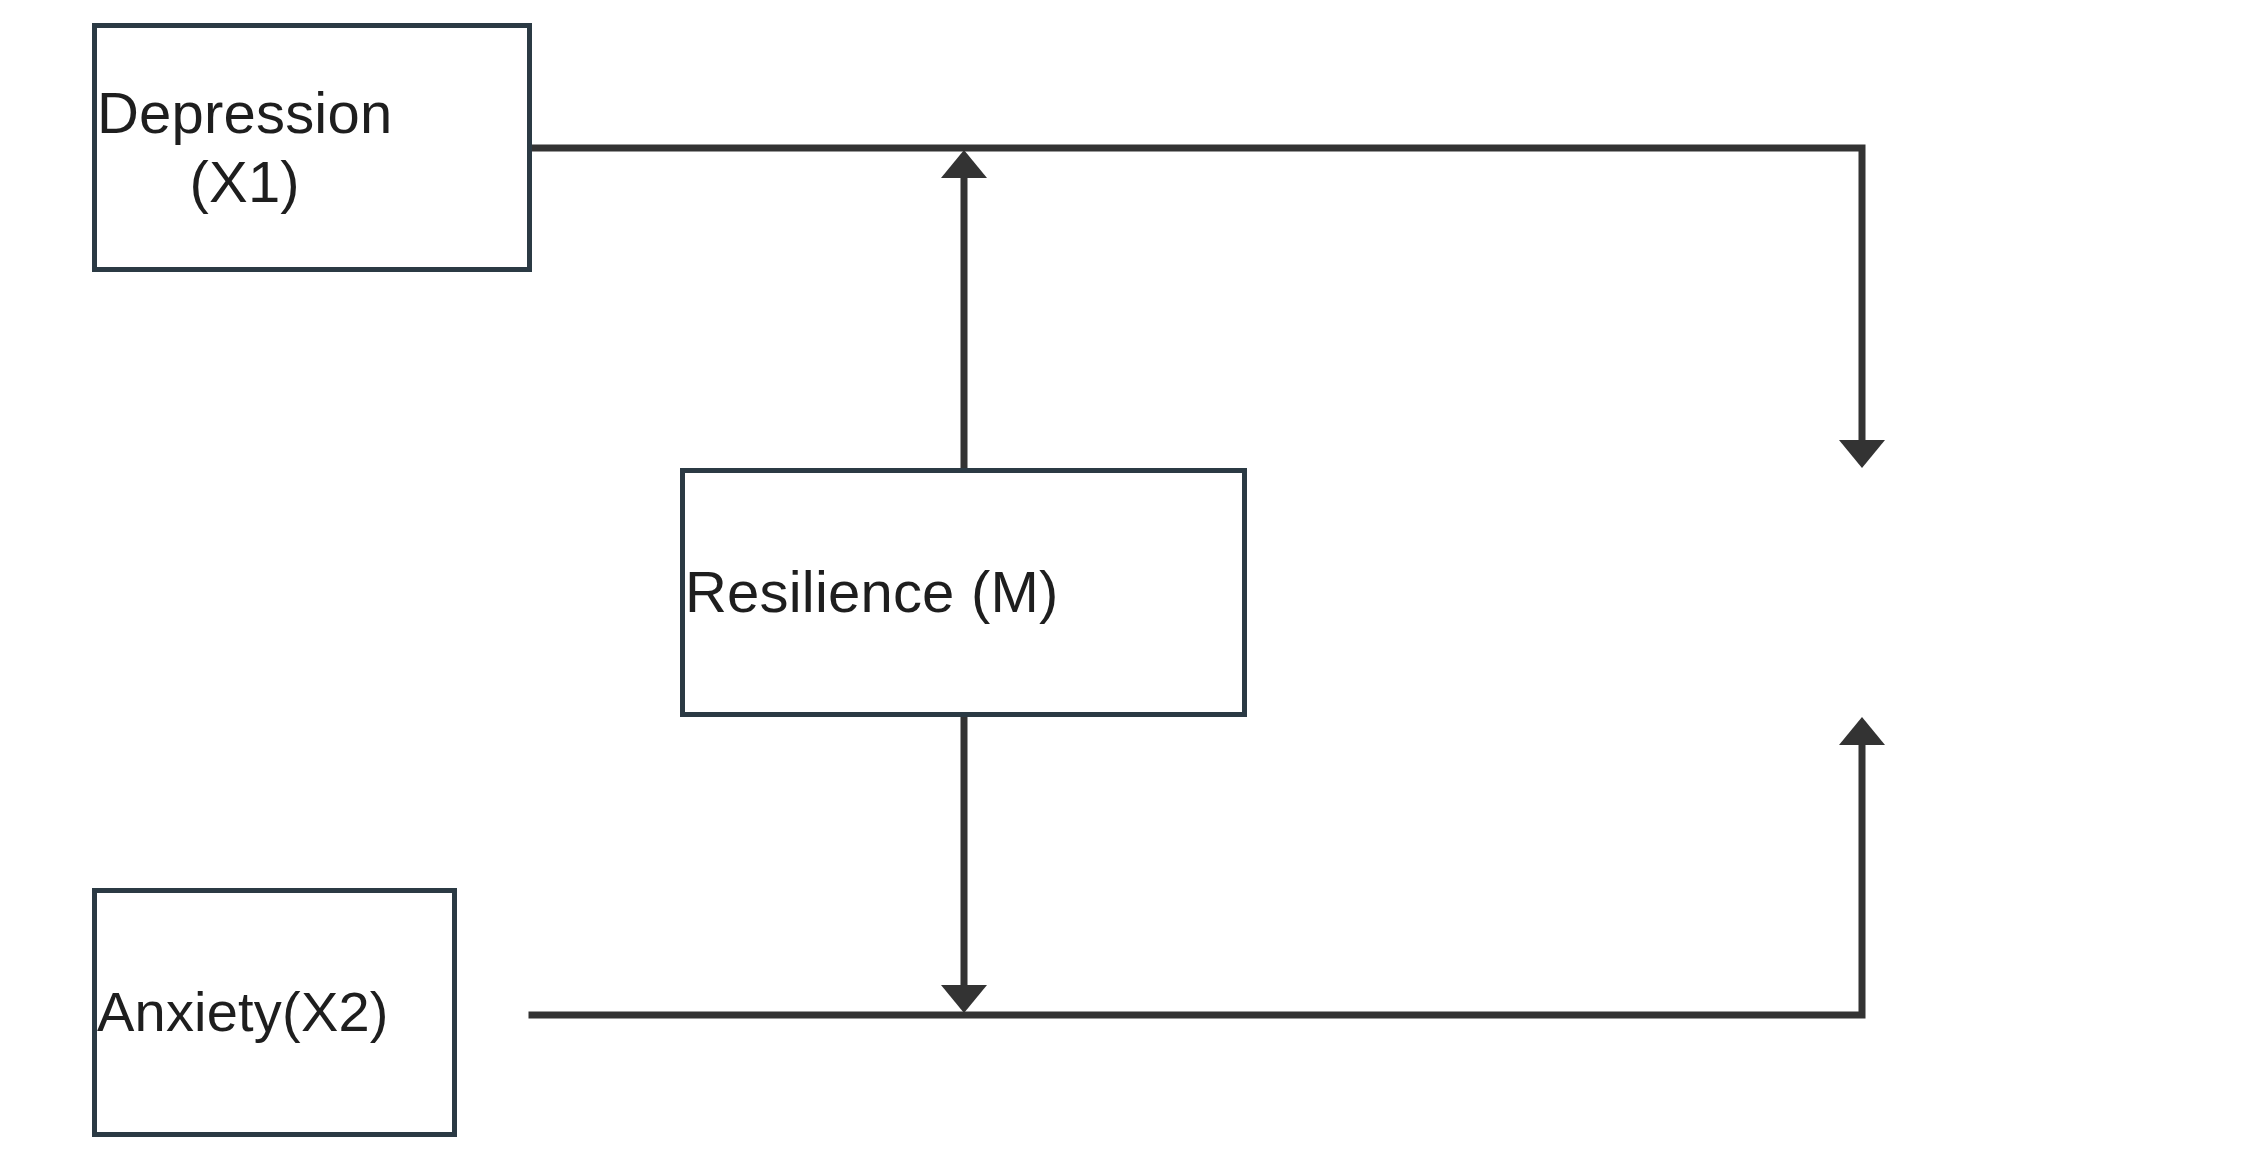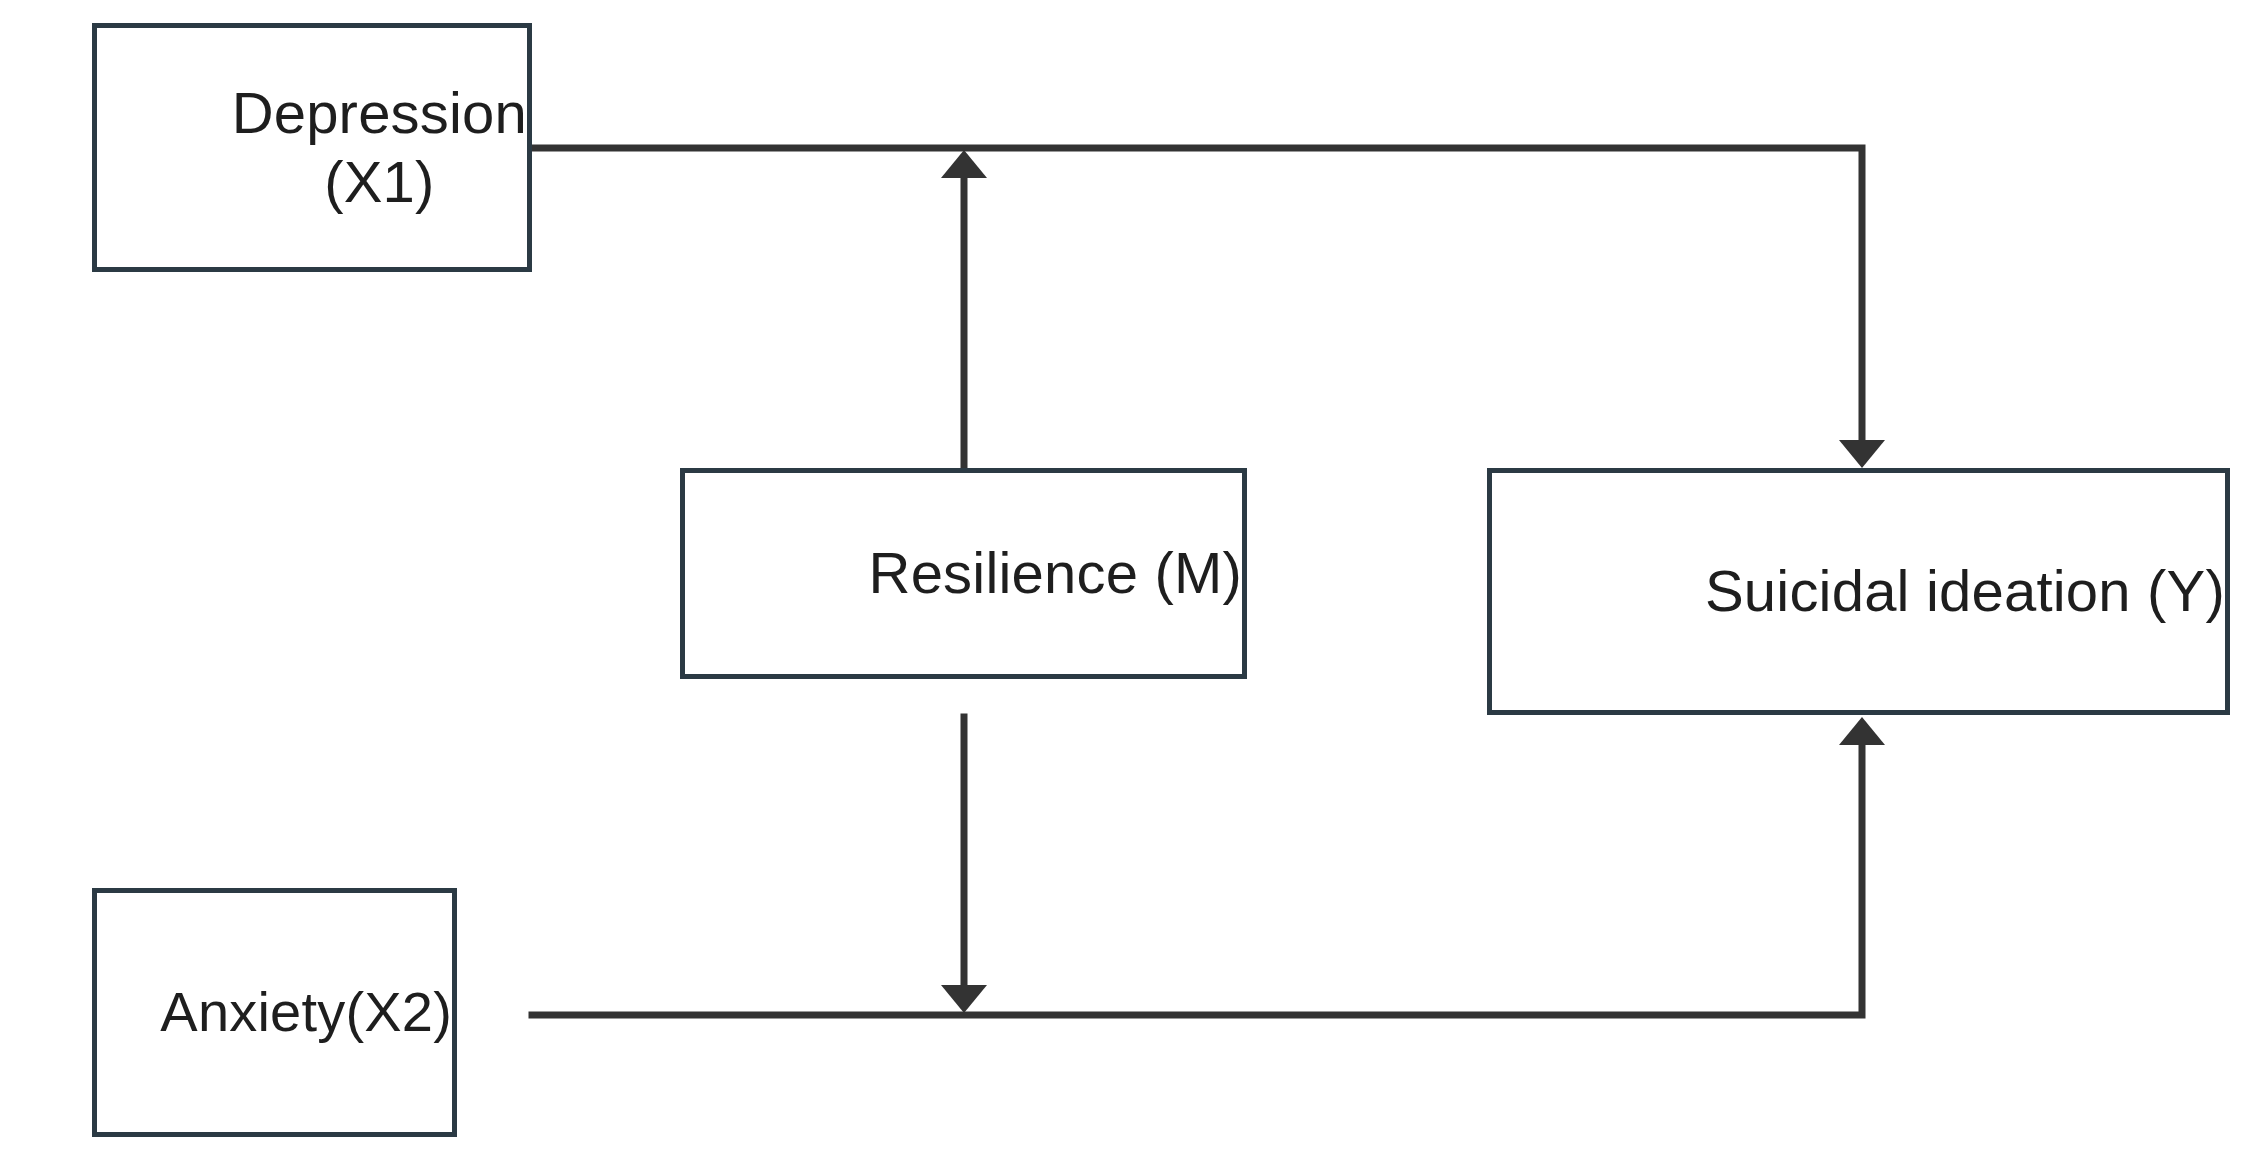--- a/index.html
+++ b/index.html
@@ -24,34 +24,34 @@
     width: 2253px;
     height: 1158px;
   }
   .node-box {
     position: absolute;
     box-sizing: border-box;
     background: #ffffff;
     border: 5px solid #2b3a44;
     display: flex;
     align-items: center;
-    justify-content: flex-end;
+    justify-content: flex-start;
     text-align: center;
     z-index: 2;
   }
   .node-label {
     color: #1e1e1e;
     font-size: 58px;
     line-height: 1.18;
     letter-spacing: 0.2px;
     white-space: pre-line;
     font-weight: 400;
   }
   #node-depression  { left: 92px;   top: 23px;   width: 440px; height: 249px; }
-  #node-resilience  { left: 680px;  top: 468px;  width: 567px; height: 211px; }
+  #node-resilience  { left: 680px;  top: 468px;  width: 567px; height: 249px; }
   #node-suicidal    { left: 1487px; top: 468px;  width: 743px; height: 247px; }
   #node-anxiety     { left: 92px;   top: 888px;  width: 365px; height: 249px; }
   #node-anxiety .node-label { font-size: 56px; }
   #node-suicidal .node-label { font-size: 58px; }
 </style>
 </head>
 <body>
 
 <div id="diagram-canvas">
 
@@ -88,21 +88,18 @@
 
   <div class="node-box" id="node-depression">
     <span class="node-label">Depression
 (X1)</span>
   </div>
 
   <div class="node-box" id="node-resilience">
     <span class="node-label">Resilience  (M)</span>
   </div>
 
-  <div class="node-box" id="node-suicidal">
-    <span class="node-label">Suicidal ideation  (Y)</span>
-  </div>
 
   <div class="node-box" id="node-anxiety">
     <span class="node-label">Anxiety(X2)</span>
   </div>
 
 </div>
 
 </body></html>

